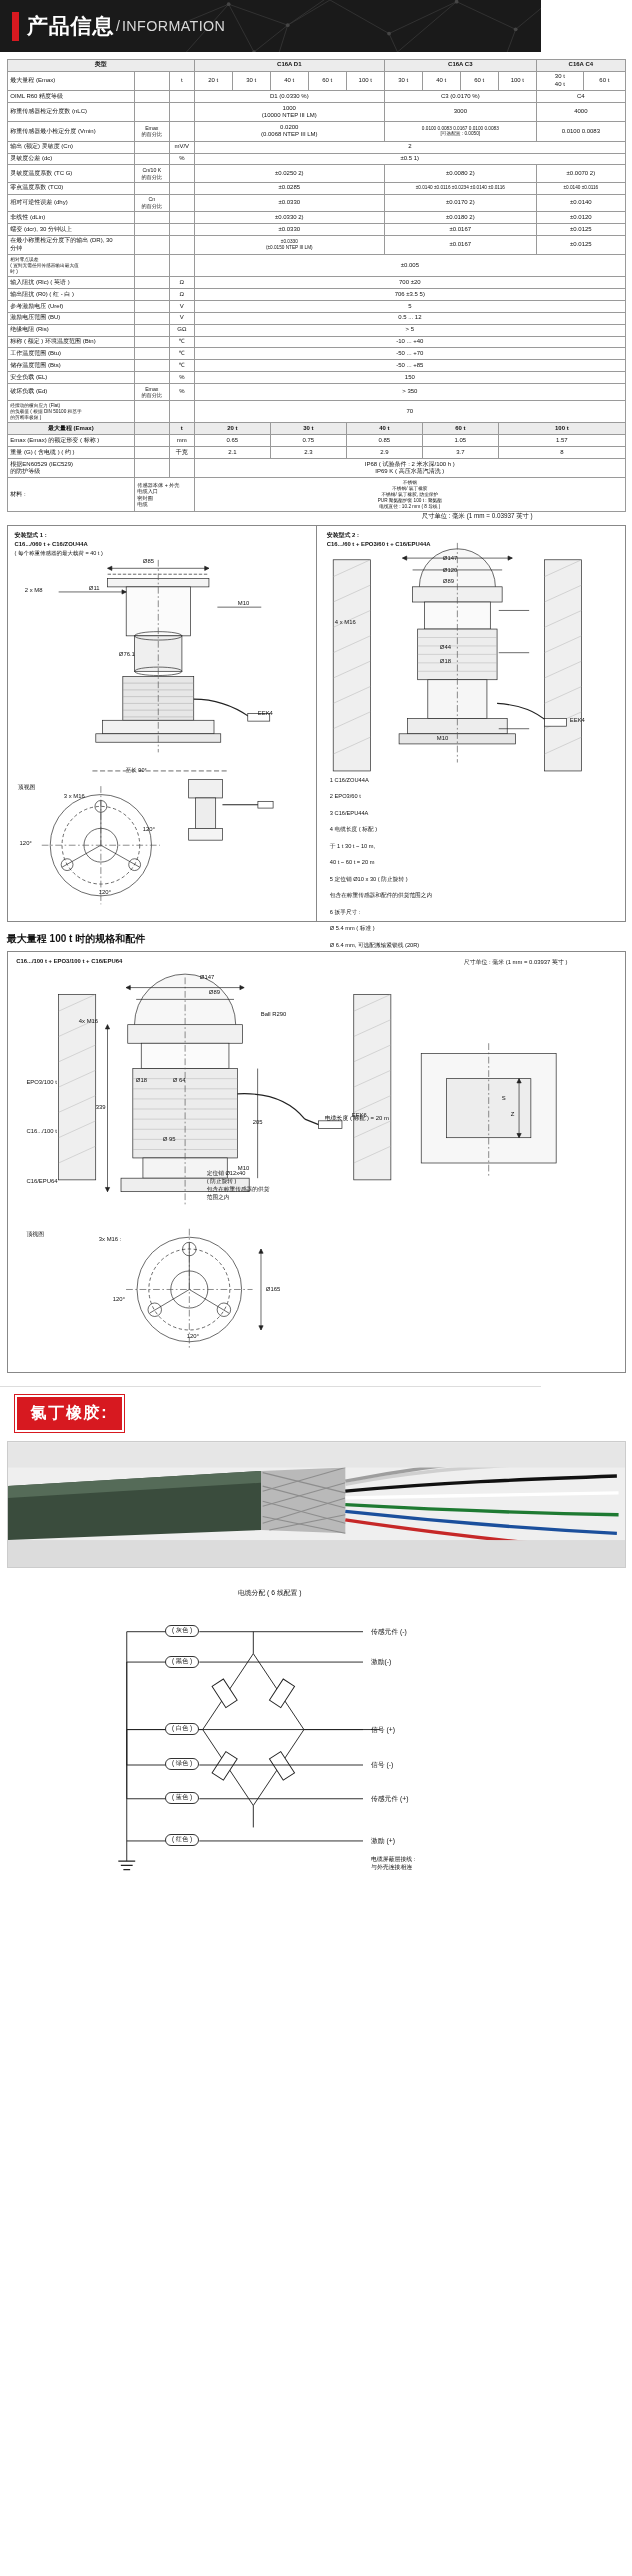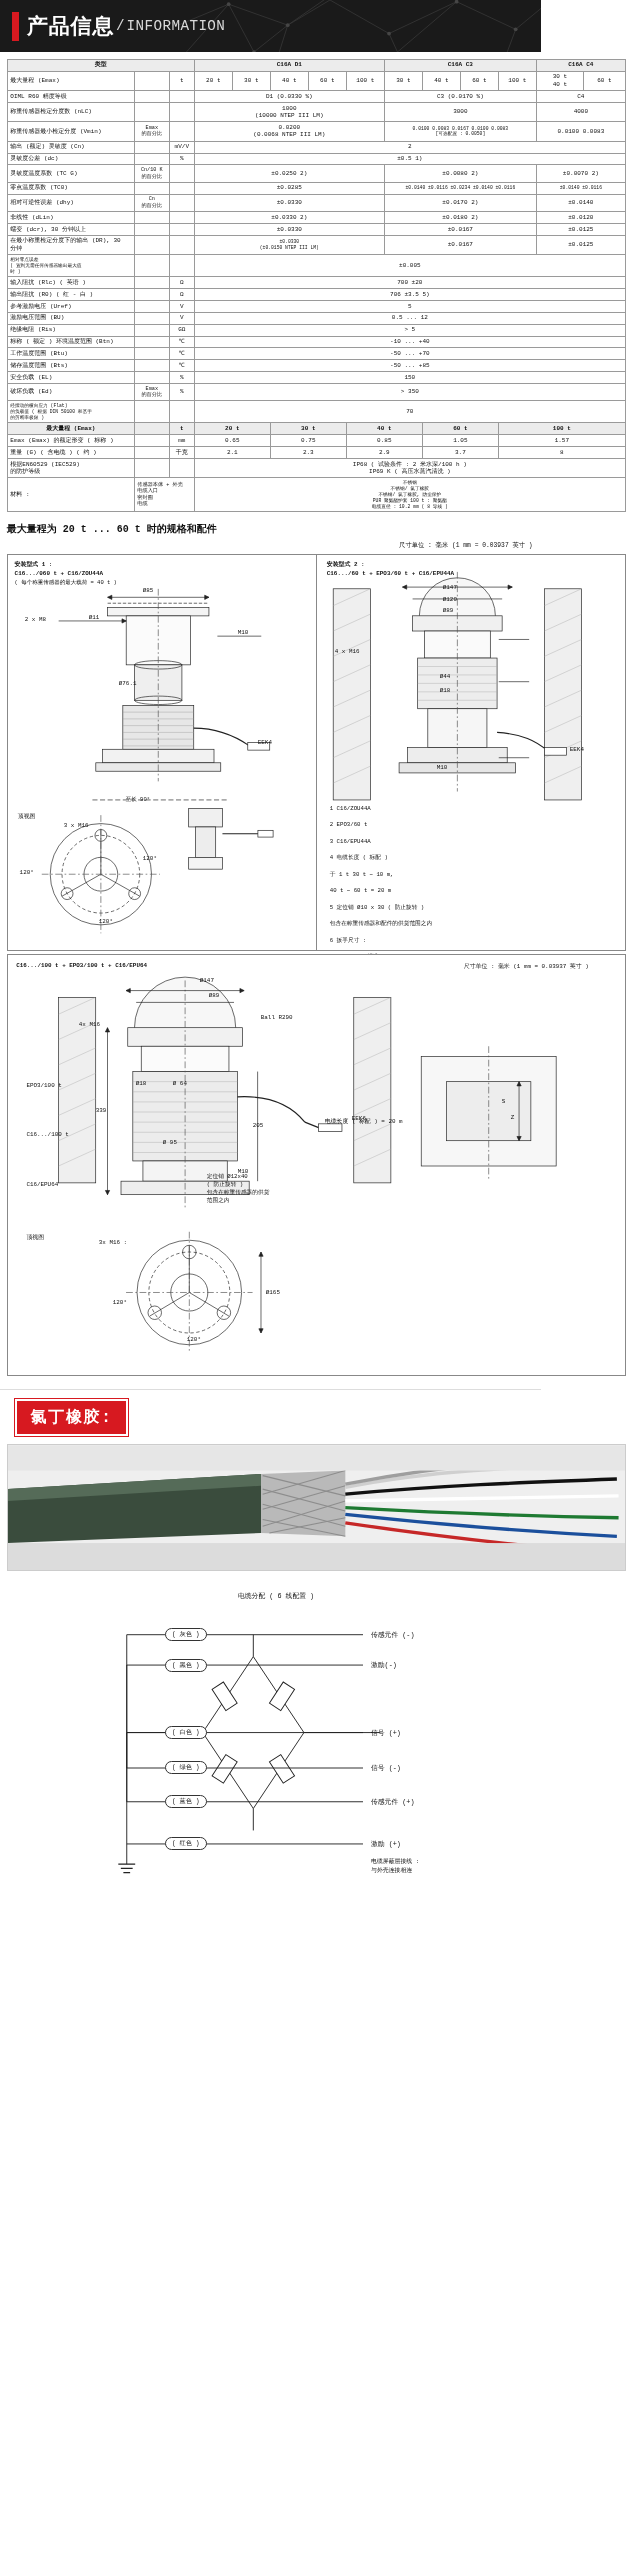--- a/index.html
+++ b/index.html
@@ -4,21 +4,21 @@
 <style>
   * { box-sizing: border-box; }
   html, body { margin:0; padding:0; }
   body {
     width:633px;
     font-family:"Liberation Sans", sans-serif;
     background:#ffffff;
     color:#111;
     font-size:7.6px;
   }
-  .page { width:541px; position:relative;font-family:Liberation Mono, monospace; }
+  .page { width:541px; position:relative; }
 
   
   .banner {
     position:relative;
     height:52px;
     background:#1a1a1a;
     overflow:hidden;
   }
   .banner .deco {
     position:absolute; right:0; top:0; width:363px; height:52px;
@@ -425,21 +425,20 @@
         <td class="c-ctr vtiny" colspan="11" style="white-space:pre-line">不锈钢
 不锈钢/ 氯丁橡胶
 不锈钢/ 氯丁橡胶, 防尘保护
 PUR 聚氨酯护套 100 t : 聚氨酯
 电缆直径 : 10.2 mm ( 8 导线 )</td>
       </tr>
     </tbody>
       </table>
   </div>
 
-  <div class="sec-title">最大量程为 20 t ... 60 t 时的规格和配件</div>
   <div class="draw-note">尺寸单位 : 毫米 (1 mm = 0.03937 英寸 )</div>
 
   <div class="draw-box sec1">
     <div class="split-v"></div>
 
     <div class="dlabel b" style="left:6.8px;top:5px;">安装型式 1 :</div>
     <div class="dlabel b" style="left:6.8px;top:15px;">C16.../060 t + C16/ZOU44A</div>
     <div class="dlabel" style="left:6.8px;top:24.5px;font-size:5.5px;">( 每个称重传感器的最大载荷 = 40 t )</div>
 
     <svg class="draw" width="309" height="397" viewBox="0 0 366 470">
@@ -589,20 +588,21 @@
       <span>   于 1 t 30 t ~ 10 m,</span><br>
       <span>   40 t ~ 60 t = 20 m</span><br>
       <span>5  定位销 Ø10 x 30 ( 防止旋转 )</span><br>
       <span>   包含在称重传感器和配件的供货范围之内</span><br>
       <span>6  扳手尺寸 :</span><br>
       <span>   Ø 5.4 mm ( 标准 )</span><br>
       <span>   Ø 6.4 mm, 可选配搬输紧锁线 (20R)</span>
     </div>
   </div>
 
+  <div class="sec-title">最大量程 100 t 时的规格和配件</div>
 
   <div class="draw-box sec2">
     <div class="dlabel b" style="left:8.4px;top:6.8px;">C16.../100 t + EPO3/100 t + C16/EPU64</div>
     <div class="dlabel" style="left:456px;top:6.8px;">尺寸单位 : 毫米 (1 mm = 0.03937 英寸 )</div>
 
     <svg class="draw" width="619" height="422" viewBox="0 0 734 500">
       <g stroke="#222" fill="none" stroke-width=".8">
 
         <rect x="60" y="50" width="44" height="220" fill="#efefef"></rect>
         <rect x="410" y="50" width="44" height="220" fill="#efefef"></rect>

